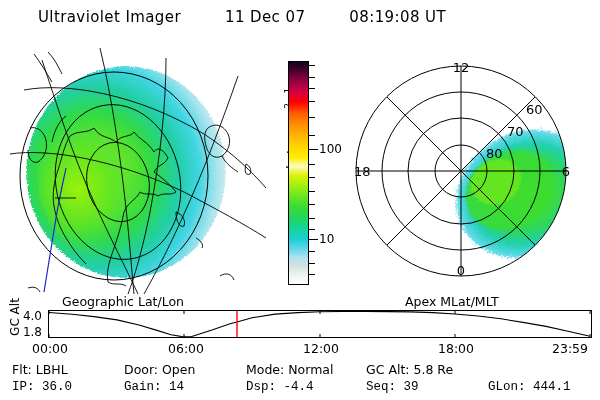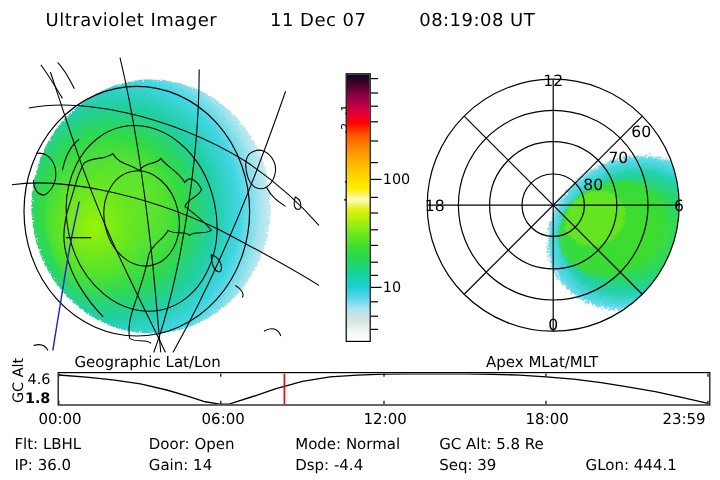--- a/index.html
+++ b/index.html
@@ -157,21 +157,21 @@
     font-size: 12px;
     right: 0;
     white-space: nowrap;
   }
   .orbit-ytick-box {
     position: absolute;
     left: 6px; top: 0;
     width: 36px; height: 32px;
   }
   .orbit-ytick.hi { top: 1px; }
-  .orbit-ytick.lo { top: 17px; font-weight: bold; }
+  .orbit-ytick.lo { top: 17px; }
   .orbit-plot {
     position: absolute;
     left: 48px; top: 2px;
     width: 544px; height: 28px;
     border: 1px solid #000;
     box-sizing: border-box;
     overflow: hidden;
   }
   .orbit-plot svg { display: block; }
 
@@ -196,21 +196,21 @@
     left: 0; top: 362px;
     width: 600px; height: 38px;
     font-size: 12.5px;
   }
   .status .cell {
     position: absolute;
     white-space: nowrap;
     text-align: right;
   }
   .status .row1 { top: 0px; }
-  .status .row2 { top: 18px; }
+  .status .row2 { top: 18px; font-family: Liberation Mono, monospace; }
 </style>
 </head>
 <body>
 
 <div id="app">
 
   <div class="header">
     <span>Ultraviolet Imager</span>
     <span>11 Dec 07</span>
     <span>08:19:08 UT</span>
@@ -379,21 +379,21 @@
       </g>
     </svg>
   </div>
 
   <div class="panel-caption" id="apex-caption">Apex MLat/MLT</div>
   <div class="panel-caption" id="geo-caption">Geographic Lat/Lon</div>
 
   <div class="orbit-wrap">
     <div class="orbit-ylabel">GC Alt</div>
     <div class="orbit-ytick-box">
-      <div class="orbit-ytick hi">4.6</div>
+      <div class="orbit-ytick hi">4.0</div>
       <div class="orbit-ytick lo">1.8</div>
     </div>
     <div class="orbit-plot">
       <svg width="542" height="26" viewBox="0 0 542 26" preserveAspectRatio="none">
         <polyline fill="none" stroke="#000" stroke-width="1.1" points="0,1.5 23,3.2 45,5.6 68,8.9 90,14.0 108,19.4 122,23.8 133,25.6 142,25.7 149,23.4
                   163,19.0 181,12.8 188,11.0 203,6.8 226,3.1 249,1.6 271,0.7 294,0.5 316,0.5 339,0.6
                   361,0.9 384,1.6 406,3.0 429,5.0 452,7.8 474,11.4 497,15.4 519,20.2 541,25.2"></polyline>
         <line x1="188" y1="0" x2="188" y2="26" stroke="#ff0000" stroke-width="1.4"></line>
         <g stroke="#000" stroke-width="1">
           <line x1="0" y1="26" x2="0" y2="23"></line>

